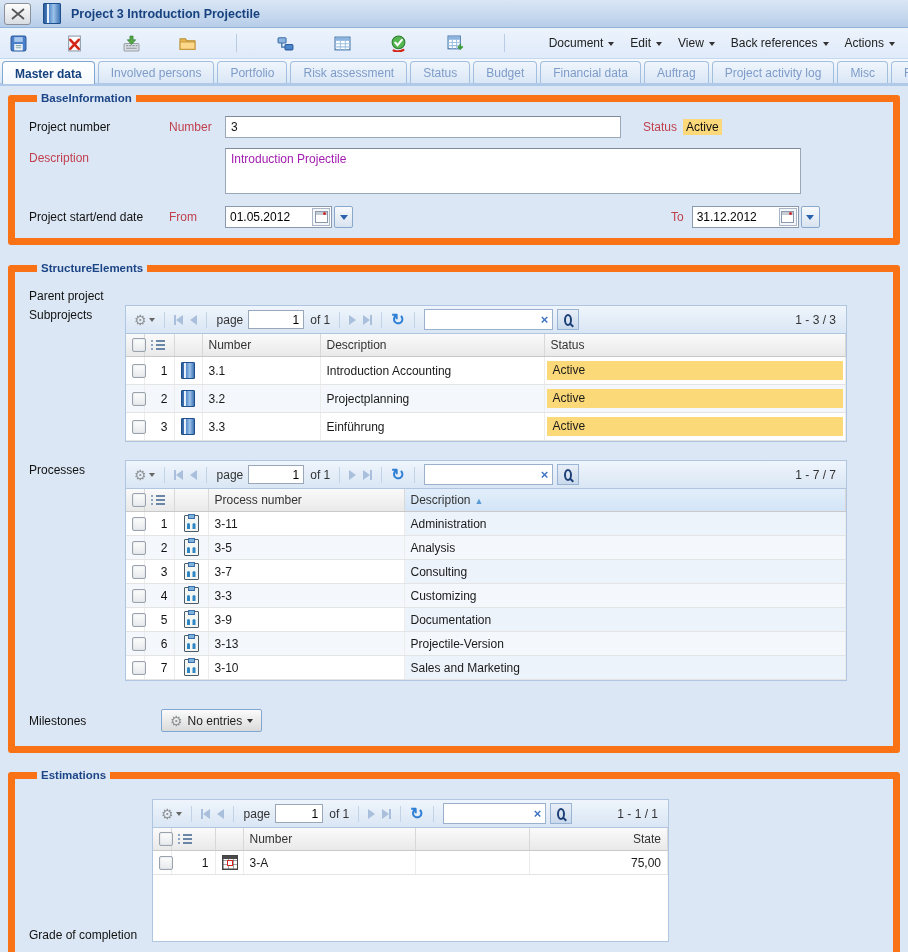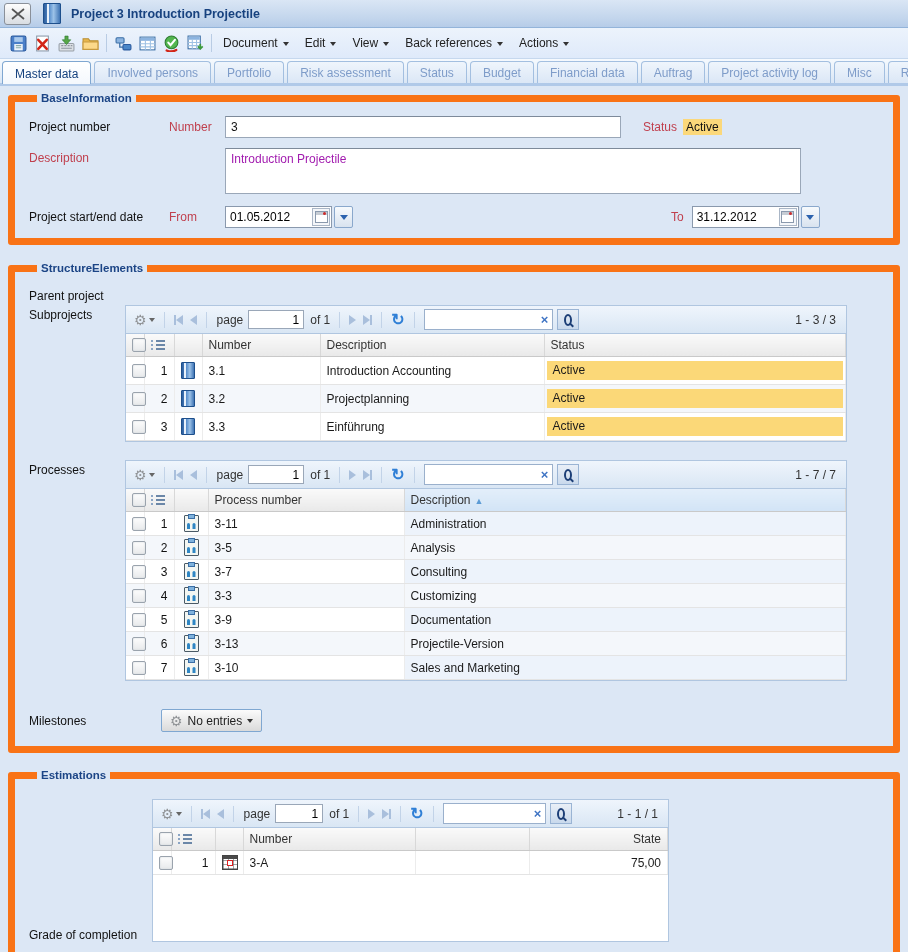--- a/index.html
+++ b/index.html
@@ -22,40 +22,41 @@
   .doc-icon{width:16px;height:19px;margin-left:6px;position:relative;display:inline-block;
     background:linear-gradient(90deg,#2c5e9e 0%,#5e93cf 35%,#9cc2e8 60%,#3f74b4 100%);
     border:1px solid #1d4f8c;border-radius:1px;}
   .doc-icon::before{content:"";position:absolute;left:3px;top:0;bottom:0;width:2px;background:#e8f1fb;}
   .win-title{font-weight:bold;color:#17427f;font-size:12.5px;margin-left:4px;}
   
   .toolbar{
     height:30px;display:flex;align-items:center;gap:0;padding:0 6px;
     background:linear-gradient(180deg,#ecf3fc,#dfeafa);
     border-bottom:1px solid #c6d8ee;
+    justify-content:space-between;
   }
   .tb-btn{width:24px;height:24px;display:flex;align-items:center;justify-content:center;
     background:transparent;border:1px solid transparent;border-radius:2px;cursor:pointer;padding:0;}
   .tb-sep{width:1px;height:18px;background:#b9cce4;margin:0 4px;}
   .menus{display:flex;align-items:center;gap:2px;}
   .menu-btn{display:flex;align-items:center;gap:5px;padding:3px 7px;background:transparent;
     border:none;font-family:inherit;font-size:12px;color:#222;cursor:pointer;}
   .caret{width:0;height:0;border:3.5px solid transparent;border-top:4.5px solid #333;margin-top:4px;}
   
   .tabbar{
     display:flex;align-items:flex-end;gap:3px;padding:4px 2px 0 2px;height:27px;box-sizing:border-box;
     background:linear-gradient(180deg,#f6fafe,#d9e6f5);
     border-bottom:3px solid #b0c9e8;
   }
   .tab{
     padding:4px 12px 3px 12px;border:1px solid #a3bfe0;border-bottom:none;
     border-radius:4px 4px 0 0;cursor:pointer;font-size:12px;color:#7e9cc9;
     background:linear-gradient(180deg,#eff5fc,#dbe7f6);white-space:nowrap;
   }
-  .tab.active{background:linear-gradient(180deg,#ffffff,#f4f8fd);color:#15417e;font-weight:normal;
+  .tab.active{background:linear-gradient(180deg,#ffffff,#f4f8fd);color:#15417e;font-weight:bold;
     border-color:#7fa7d1;position:relative;top:1px;padding-top:5px;}
   
   .content{padding:6px 5px 0 5px;}
   fieldset.fs{border:7px solid #f97316;border-radius:3px;margin:0 3px 16px 3px;padding:6px 14px 10px 14px;}
   fieldset.fs legend{color:#1c4586;font-weight:bold;font-size:11.5px;padding:0 4px;margin-left:8px;}
   .f-row{display:flex;align-items:center;margin-top:10px;}
   .lbl{color:#111;}
   .lbl-red{color:#c0404e;}
   .w-main{width:140px;flex:0 0 auto;}
   .w-red{width:56px;flex:0 0 auto;}

